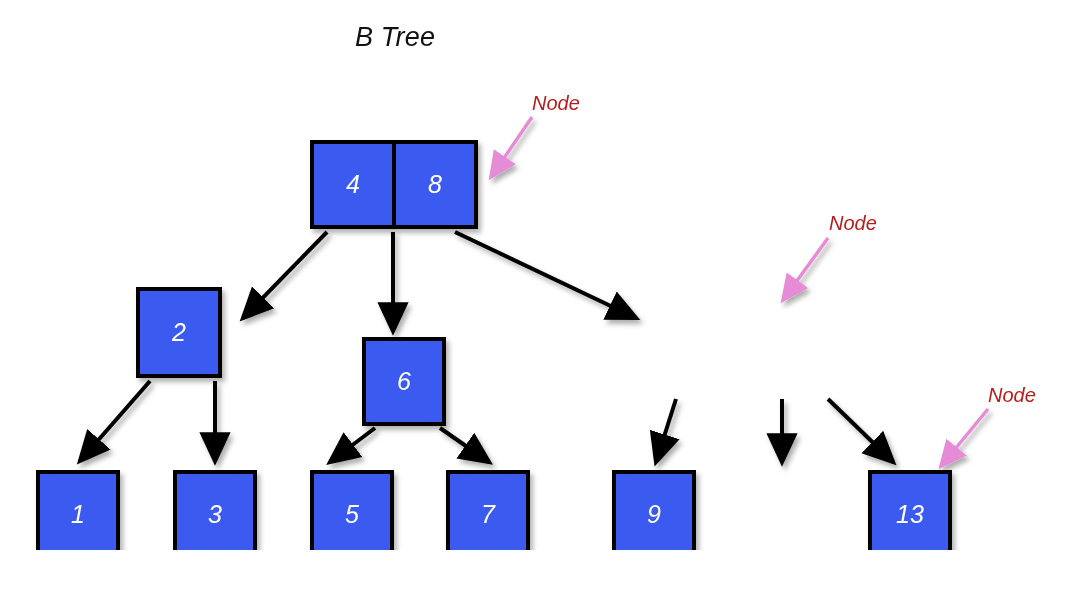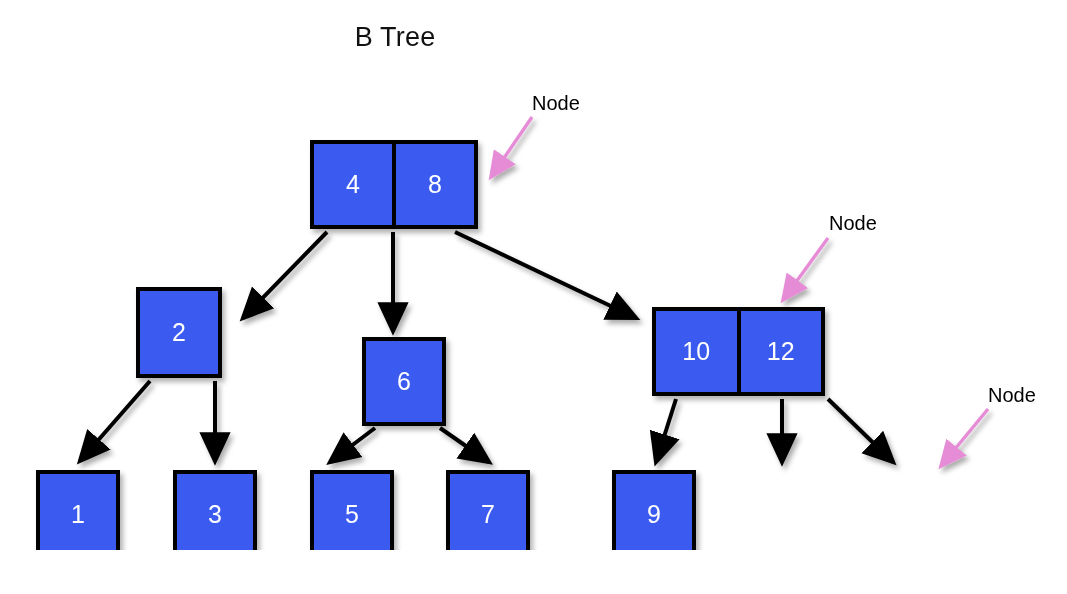--- a/index.html
+++ b/index.html
@@ -9,20 +9,21 @@
   }
   body {
     font-family: "Liberation Sans", sans-serif;
   }
   #canvas {
     position: relative;
     width: 1067px;
     height: 550px;
     background: #ffffff;
     overflow: hidden;
+    font-style: italic;
   }
   #diagram-title {
     position: absolute;
     left: 0;
     top: 22px;
     width: 790px;
     text-align: center;
     font-size: 27px;
     color: #111111;
     font-family: "Liberation Sans", sans-serif;
@@ -54,21 +55,21 @@
     color: #ffffff;
     font-size: 25px;
     font-family: "Liberation Sans", sans-serif;
     line-height: 1;
   }
   .cell + .cell {
     border-left: 4px solid #000000;
   }
   .annotation {
     position: absolute;
-    color: #000000;
+    color: #b91c1c;
     font-size: 20px;
     font-family: "Liberation Sans", sans-serif;
     white-space: nowrap;
   }
 </style>
 </head>
 <body>
 
 <div id="canvas">
 
@@ -116,24 +117,20 @@
   </div>
 
   <div class="node" style="left:136px; top:287px; width:86px; height:91px;">
     <div class="cell">2</div>
   </div>
 
   <div class="node" style="left:362px; top:337px; width:84px; height:89px;">
     <div class="cell">6</div>
   </div>
 
-  <div class="node" style="left:652px; top:307px; width:173px; height:89px;">
-    <div class="cell">10</div>
-    <div class="cell">12</div>
-  </div>
 
   <div class="node" style="left:36px; top:470px; width:84px; height:89px;">
     <div class="cell">1</div>
   </div>
 
   <div class="node" style="left:173px; top:470px; width:84px; height:89px;">
     <div class="cell">3</div>
   </div>
 
   <div class="node" style="left:310px; top:470px; width:84px; height:89px;">
@@ -142,18 +139,21 @@
 
   <div class="node" style="left:446px; top:470px; width:84px; height:89px;">
     <div class="cell">7</div>
   </div>
 
   <div class="node" style="left:612px; top:470px; width:84px; height:89px;">
     <div class="cell">9</div>
   </div>
 
 
+  <div class="node" style="left:868px; top:470px; width:84px; height:89px;">
+    <div class="cell">13</div>
+  </div>
 
   <div class="annotation" style="left:532px; top:92px;">Node</div>
   <div class="annotation" style="left:829px; top:212px;">Node</div>
   <div class="annotation" style="left:988px; top:384px;">Node</div>
 
 </div>
 
 </body></html>

